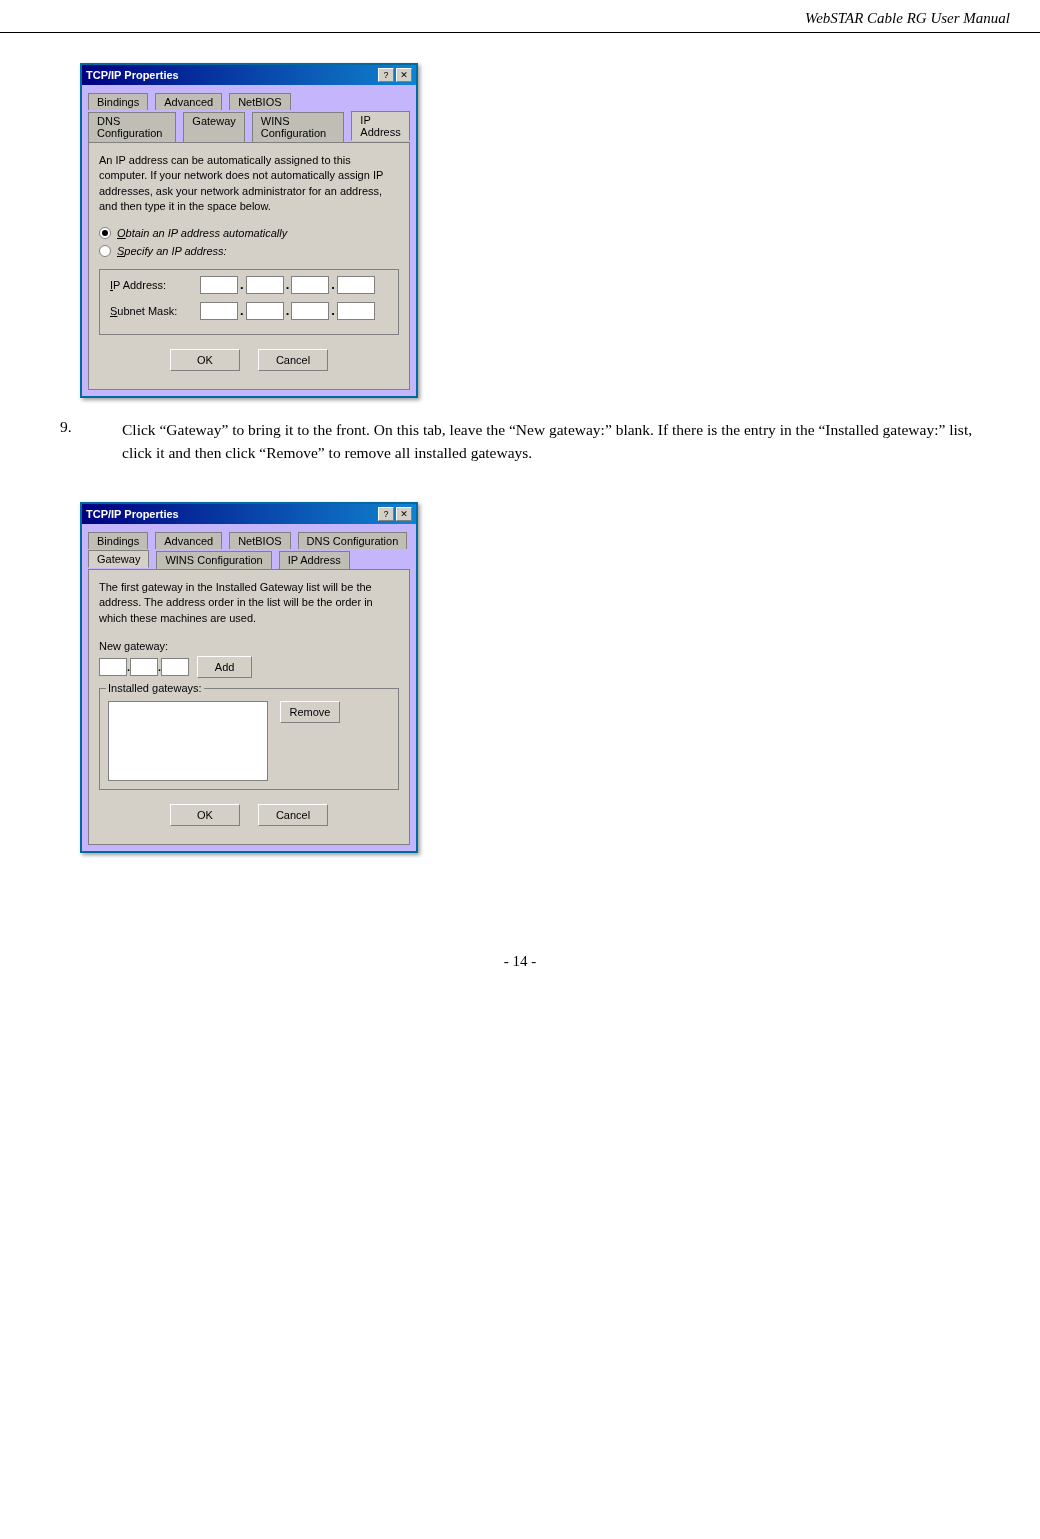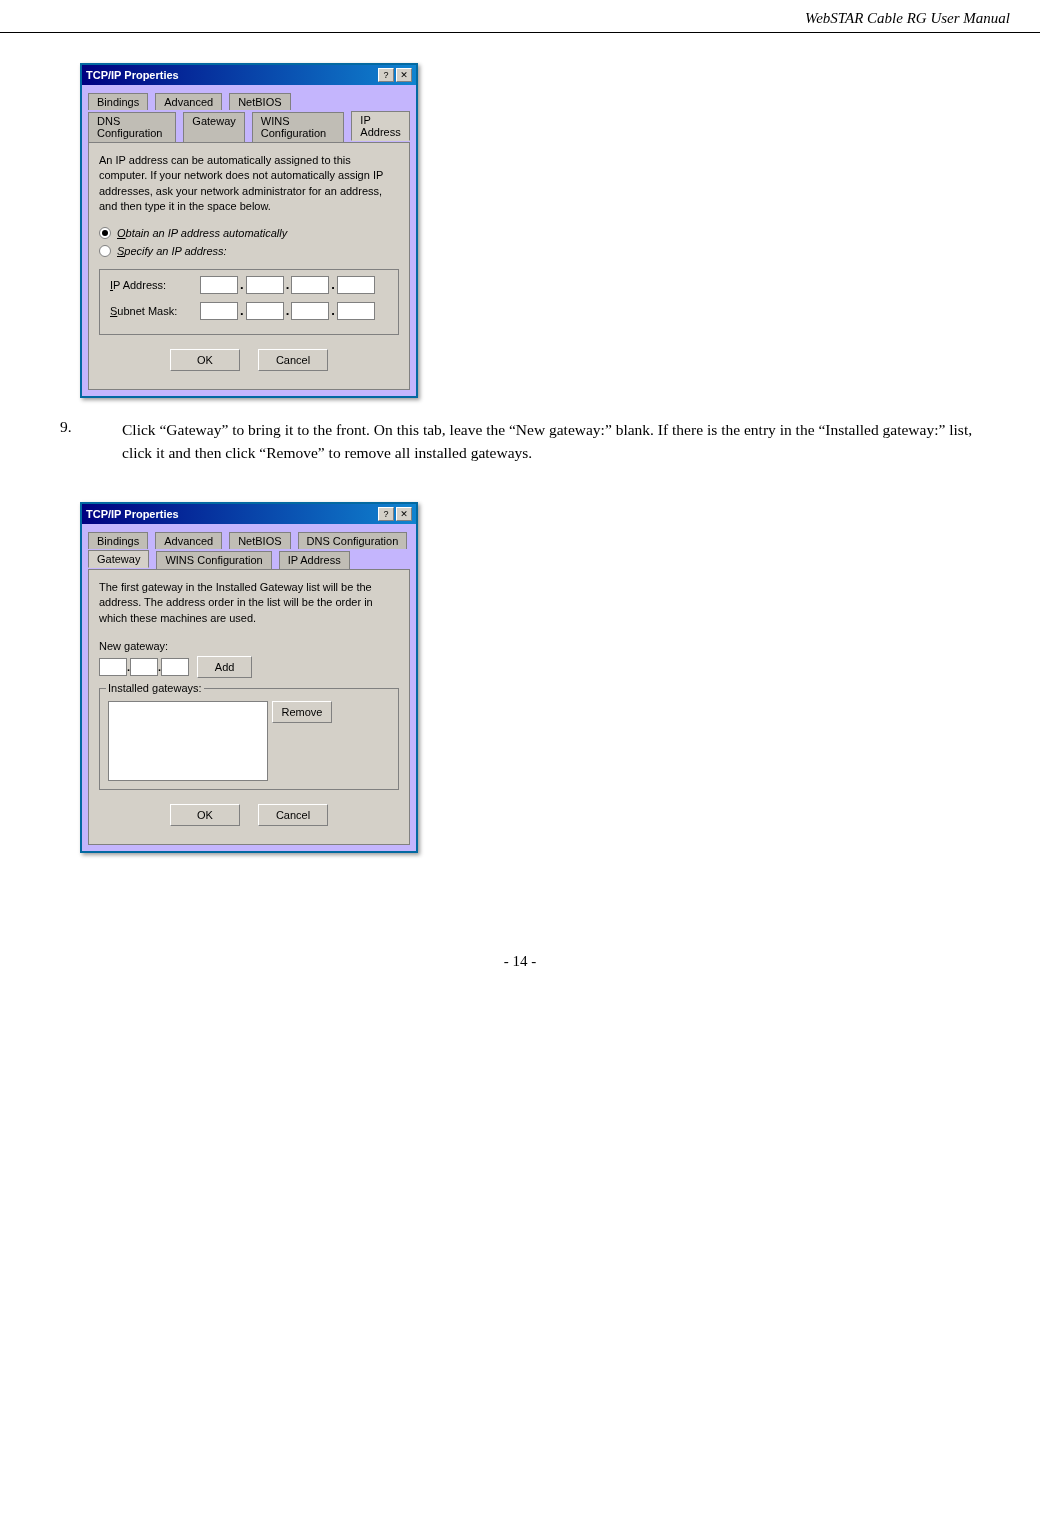--- a/index.html
+++ b/index.html
@@ -278,21 +278,21 @@
 
     .gateway-segment {
       width: 30px;
       height: 18px;
       border: 1px solid #808080;
       background: #fff;
     }
 
     .installed-list {
       display: flex;
-      gap: 4px;
+      gap: 12px;
       align-items: flex-end;
     }
 
     .installed-listbox {
       width: 160px;
       height: 80px;
       border: 1px solid #808080;
       background: #fff;
     }
 

